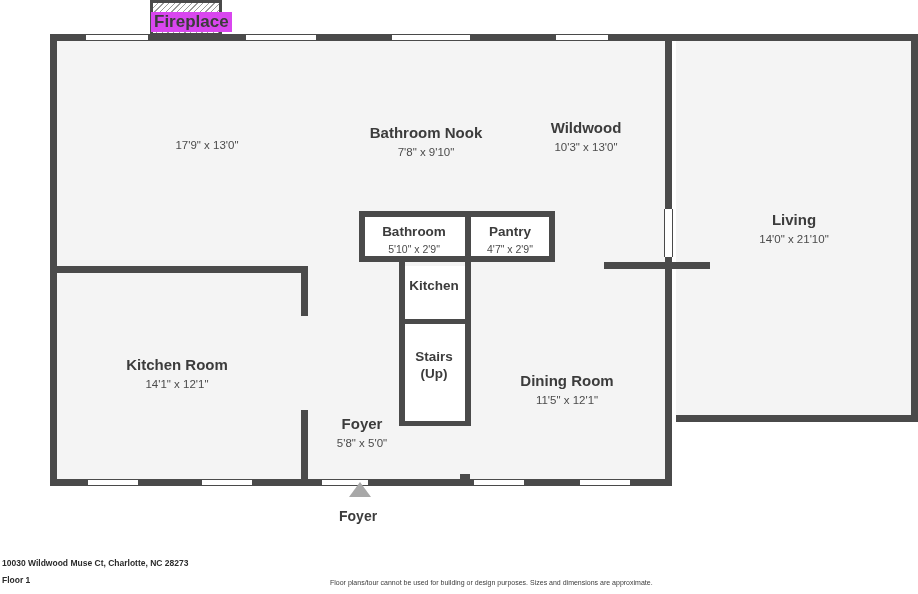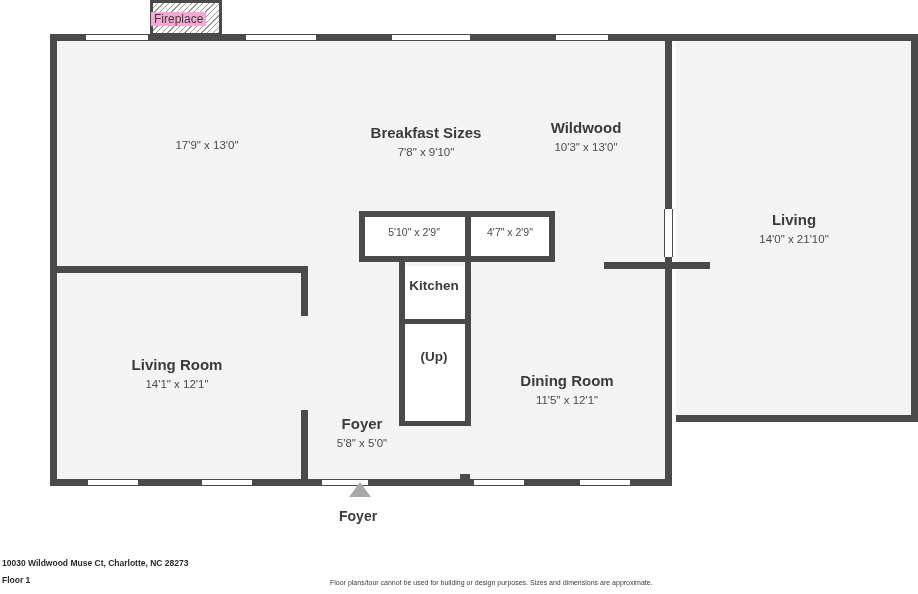--- a/index.html
+++ b/index.html
@@ -83,24 +83,24 @@
       #ffffff 0px,
       #ffffff 3px,
       #9a9a9a 3px,
       #9a9a9a 4px
     );
     border: 3px solid #4a4a4a;
     box-sizing: border-box;
   }
   .fireplace-label {
     position: absolute;
-    font-size: 12px;
-    font-weight: normal;
-    color: #3c3c3c;
-    background: #f9a8d4;
+    font-size: 17px;
+    font-weight: bold;
+    color: #3c3c3c;
+    background: #d946ef;
     padding: 0 3px;
     white-space: nowrap;
   }
 
   
   .entry-arrow {
     position: absolute;
     width: 0;
     height: 0;
     border-left: 11px solid transparent;
@@ -197,53 +197,56 @@
   <div class="wall" style="left:460px; top:474px; width:10px; height:5px;"></div>
 
   <div class="fireplace-box" style="left:150px; top:0px; width:72px; height:36px;"></div>
   <div class="fireplace-label" style="left:151px; top:12px;">Fireplace</div>
 
   <div class="label" style="left:103px; top:136px; width:208px;">
     <span class="dims">17'9" x 13'0"</span>
   </div>
 
   <div class="label" style="left:322px; top:124px; width:208px;">
-    <span class="name">Breakfast Sizes</span>
+    <span class="name">Bathroom Nook</span>
     <span class="dims">7'8" x 9'10"</span>
   </div>
 
   <div class="label" style="left:482px; top:119px; width:208px;">
     <span class="name">Wildwood</span>
     <span class="dims">10'3" x 13'0"</span>
   </div>
 
   <div class="label" style="left:690px; top:211px; width:208px;">
     <span class="name">Living</span>
     <span class="dims">14'0" x 21'10"</span>
   </div>
 
   <div class="label small" style="left:310px; top:224px; width:208px;">
+    <span class="name">Bathroom</span>
     <span class="dims">5'10" x 2'9"</span>
   </div>
 
   <div class="label small" style="left:406px; top:224px; width:208px;">
+    <span class="name">Pantry</span>
     <span class="dims">4'7" x 2'9"</span>
   </div>
 
   <div class="label small" style="left:330px; top:278px; width:208px;">
     <span class="name">Kitchen</span>
     <span class="dims"></span>
   </div>
 
   <div class="label" style="left:73px; top:356px; width:208px;">
-    <span class="name">Living Room</span>
+    <span class="name">Kitchen Room</span>
     <span class="dims">14'1" x 12'1"</span>
   </div>
 
   <div class="label small" style="left:330px; top:349px; width:208px;">
+    <span class="name">Stairs</span>
     <span class="name">(Up)</span>
   </div>
 
   <div class="label" style="left:463px; top:372px; width:208px;">
     <span class="name">Dining Room</span>
     <span class="dims">11'5" x 12'1"</span>
   </div>
 
   <div class="label" style="left:258px; top:415px; width:208px;">
     <span class="name">Foyer</span>

